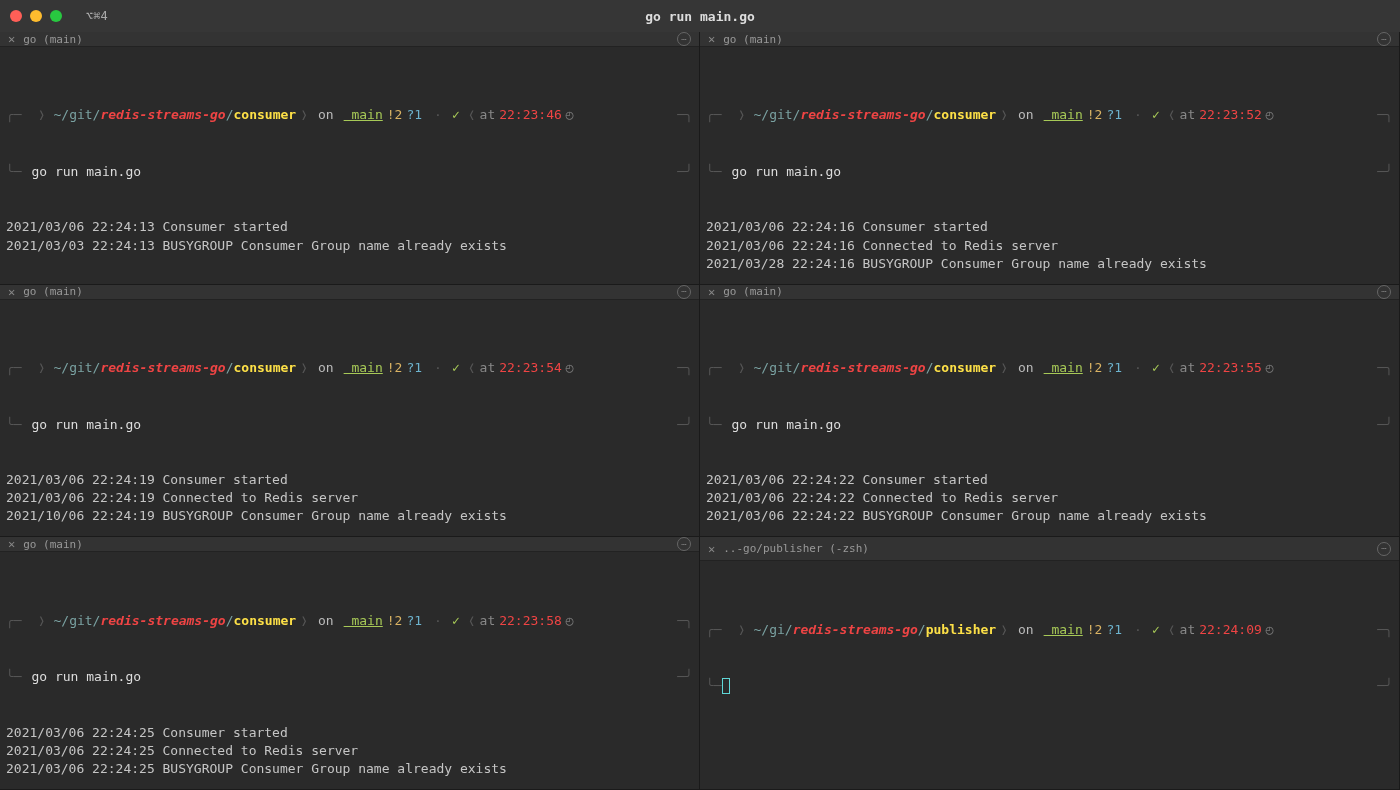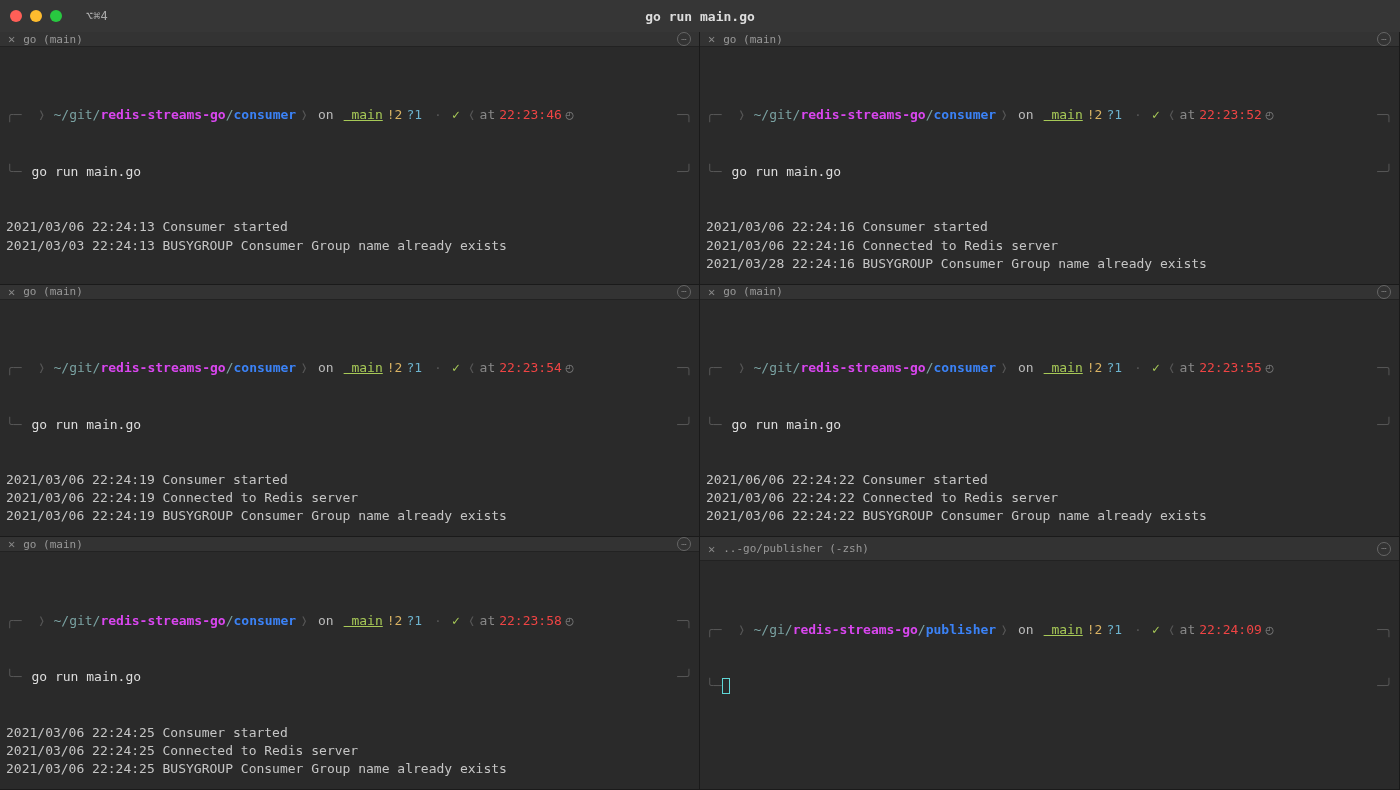--- a/index.html
+++ b/index.html
@@ -102,22 +102,22 @@
   .seg {
     display: inline-flex;
     align-items: center;
     height: 20px;
   }
   .pl-bracket { color: #555; }
   .pl-apple { color: #ddd; padding: 0 6px; }
   .pl-chev { color: #555; padding: 0 4px; }
   .pl-folder { color: #7fbfff; padding-right: 4px; }
   .pl-path { color: #7aa2a2; }
-  .pl-repo { color: #d946ef; font-weight: bold; }
-  .pl-dir { color: #3b82f6; font-weight: bold; }
+  .pl-repo { color: #ef4444; font-weight: bold; font-style: italic; }
+  .pl-dir { color: #fde047; font-weight: bold; }
   .pl-on { color: #bbb; padding: 0 6px; }
   .pl-git { color: #a7c957; padding-right: 2px; }
   .pl-branch { color: #a7c957; text-decoration: underline; }
   .pl-mod { color: #d9b263; padding: 0 4px; }
   .pl-unk { color: #6db3ce; padding-right: 6px; }
   .pl-dot { color: #555; padding: 0 6px; }
   .pl-check { color: #a7c957; padding: 0 4px; }
   .pl-lchev { color: #555; padding: 0 4px; }
   .pl-at { color: #888; padding-right: 4px; }
   .pl-time { color: #ef4444; }
@@ -239,21 +239,21 @@
       <span class="seg pl-unk">?1</span>
       <span class="seg pl-dot">·</span>
       <span class="seg pl-check">✓</span>
       <span class="seg pl-lchev">❬</span>
       <span class="seg pl-at">at</span>
       <span class="seg pl-time">22:23:54</span>
       <span class="seg pl-clock">◴</span>
       <span class="seg pl-bracket" style="margin-left:auto">─╮</span>
     </div>
       <div class="prompt-line"><span class="seg pl-bracket">╰─</span><span class="cmd" style="padding-left:2px"> go run main.go</span><span class="seg pl-bracket" style="margin-left:auto">─╯</span></div>
-      <div class="log">2021/03/06 22:24:19 Consumer started</div><div class="log">2021/03/06 22:24:19 Connected to Redis server</div><div class="log">2021/03/06 22:24:19 BUSYGROUP Consumer Group name already exists</div>
+      <div class="log">2021/03/06 22:24:19 Consumer started</div><div class="log">2021/03/06 22:24:19 Connected to Redis server</div><div class="log">2021/10/06 22:24:19 BUSYGROUP Consumer Group name already exists</div>
       
     </div>
     </div>
     <div class="pane">
     <div class="pane-header">
       <span class="close-x">✕</span>
       <span>go (main)</span>
       <span class="spacer"></span>
       <span class="menu-icon">⋯</span>
     </div>
@@ -274,21 +274,21 @@
       <span class="seg pl-unk">?1</span>
       <span class="seg pl-dot">·</span>
       <span class="seg pl-check">✓</span>
       <span class="seg pl-lchev">❬</span>
       <span class="seg pl-at">at</span>
       <span class="seg pl-time">22:23:55</span>
       <span class="seg pl-clock">◴</span>
       <span class="seg pl-bracket" style="margin-left:auto">─╮</span>
     </div>
       <div class="prompt-line"><span class="seg pl-bracket">╰─</span><span class="cmd" style="padding-left:2px"> go run main.go</span><span class="seg pl-bracket" style="margin-left:auto">─╯</span></div>
-      <div class="log">2021/06/06 22:24:22 Consumer started</div><div class="log">2021/03/06 22:24:22 Connected to Redis server</div><div class="log">2021/03/06 22:24:22 BUSYGROUP Consumer Group name already exists</div>
+      <div class="log">2021/03/06 22:24:22 Consumer started</div><div class="log">2021/03/06 22:24:22 Connected to Redis server</div><div class="log">2021/03/06 22:24:22 BUSYGROUP Consumer Group name already exists</div>
       
     </div>
     </div>
     <div class="pane">
     <div class="pane-header">
       <span class="close-x">✕</span>
       <span>go (main)</span>
       <span class="spacer"></span>
       <span class="menu-icon">⋯</span>
     </div>

